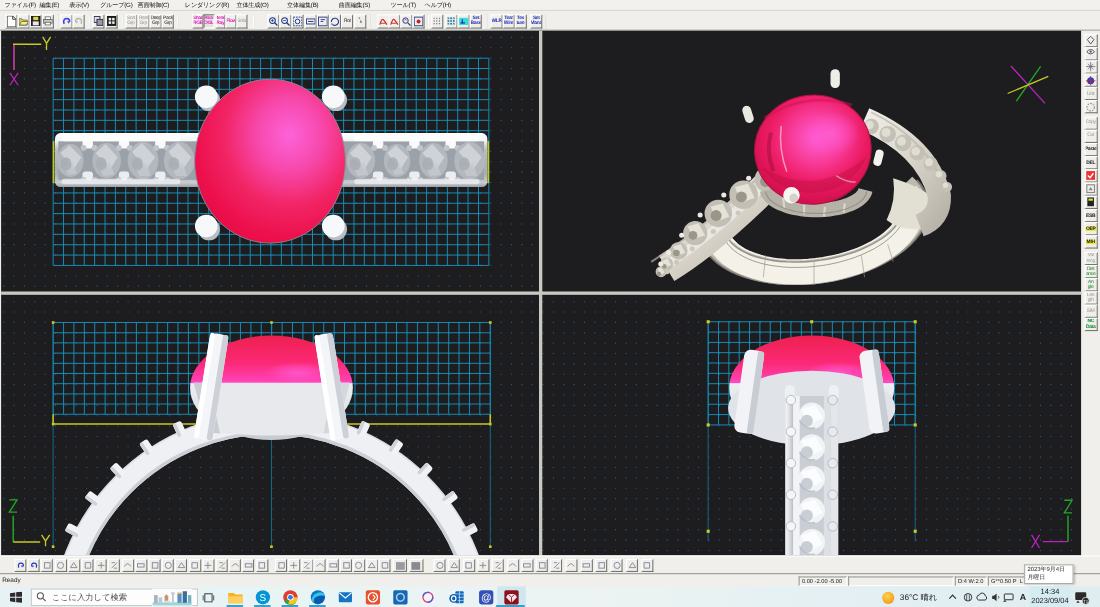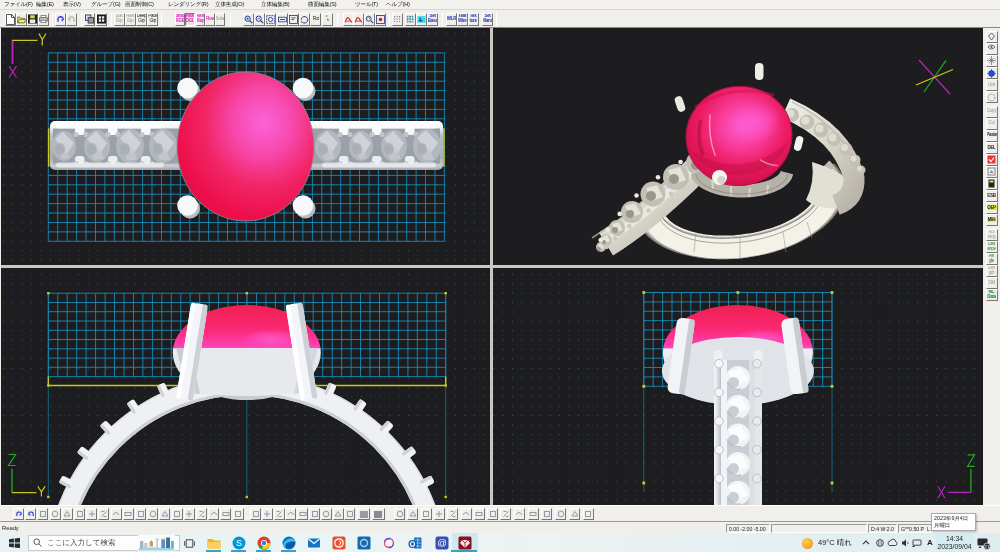--- a/index.html
+++ b/index.html
@@ -1036,21 +1036,21 @@
           <rect x="0.5" y="0.5" width="13" height="13" rx="1.5" fill="#8c1020"></rect>
           <path d="M4 4h6l2 3-5 5-5-5z" fill="#fff" opacity="0.9"></path>
           <path d="M4 4l3 3 3-3M7 7v5" stroke="#8c1020" stroke-width="0.8" fill="none"></path>
         </svg></div>
       <div style="position:absolute;left:206px;top:16.8px;width:15px;height:1.8px;background:#3aa0c8"></div>
       <div style="position:absolute;left:231px;top:16.8px;width:15px;height:1.8px;background:#3aa0c8"></div>
       <div style="position:absolute;left:256px;top:16.8px;width:15px;height:1.8px;background:#3aa0c8"></div>
       <div style="position:absolute;left:281px;top:16.8px;width:15px;height:1.8px;background:#3aa0c8"></div>
       <div style="position:absolute;left:451px;top:16.8px;width:26px;height:1.8px;background:#3aa0c8"></div>
       <div style="position:absolute;left:802px;top:4.5px;width:11px;height:11px;border-radius:50%;background:radial-gradient(circle at 40% 35%,#ffd24a,#f08a10)"></div>
-      <span style="position:absolute;left:818px;top:5px;font-size:7.5px;color:#222">49°C 晴れ</span>
+      <span style="position:absolute;left:818px;top:5px;font-size:7.5px;color:#222">36°C 晴れ</span>
       <svg style="position:absolute;left:862px;top:7px" width="8" height="5" viewBox="0 0 8 5">
         <path d="M1 4.2L4 1l3 3.2" fill="none" stroke="#333" stroke-width="1.1"></path>
       </svg>
       <svg width="48" height="10" viewBox="0 0 48 10" style="position:absolute;left:876px;top:5px">
         <circle cx="4" cy="5" r="3.4" fill="none" stroke="#333" stroke-width="0.9"></circle>
         <path d="M2.8 2.5v5M5.2 2.5v5" stroke="#333" stroke-width="0.7"></path>
         <path d="M13.5 7.5a2.4 2.4 0 0 1 0.8-4.6 2.8 2.8 0 0 1 5.4 0.8A2 2 0 0 1 19.5 7.5z" fill="none" stroke="#333" stroke-width="0.9"></path>
         <path d="M26 3.5v3h1.6l2.4 2v-7l-2.4 2z" fill="#333"></path>
         <path d="M31.5 3.8q1.2 1.2 0 2.4" fill="none" stroke="#333" stroke-width="0.7"></path>
         <rect x="37" y="2" width="8" height="5.2" rx="0.5" fill="none" stroke="#333" stroke-width="0.9"></rect>

